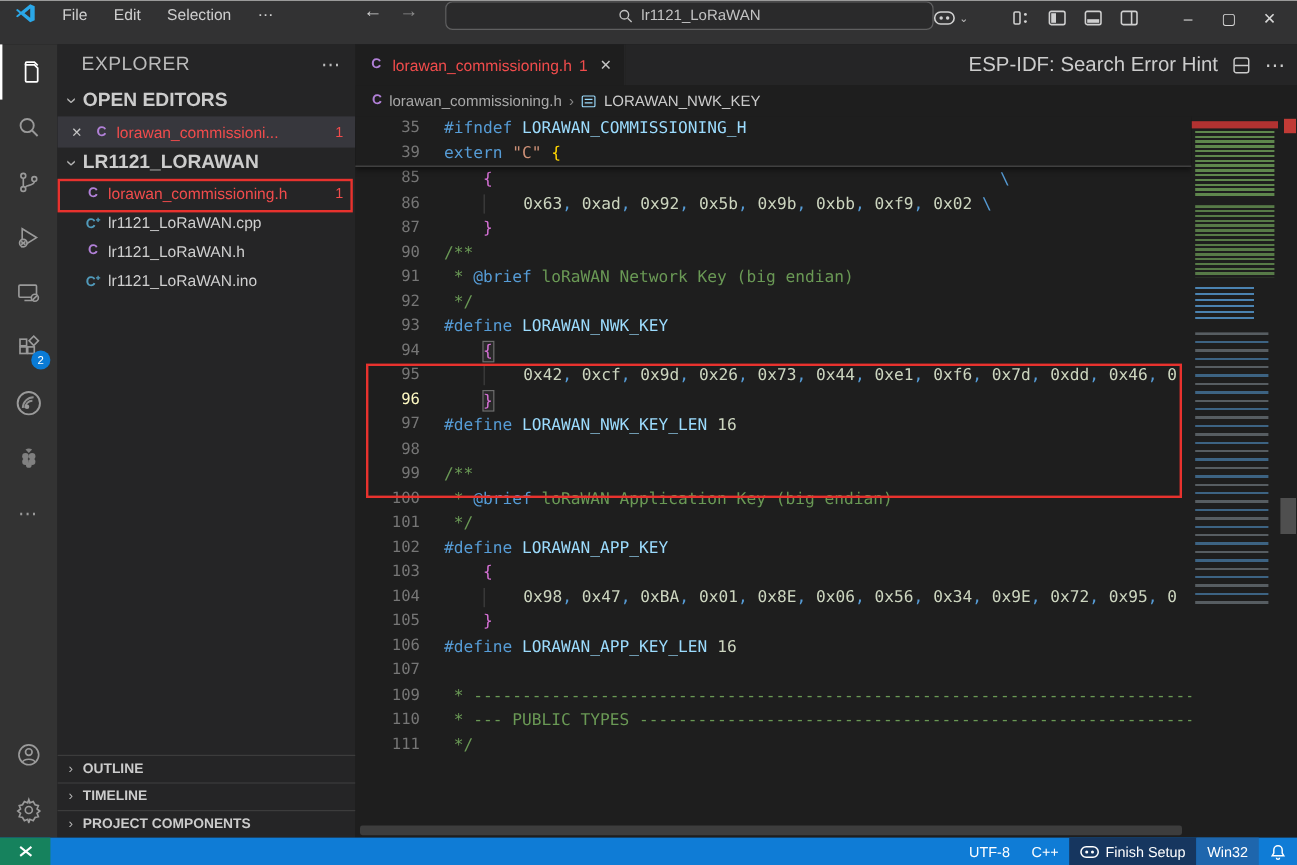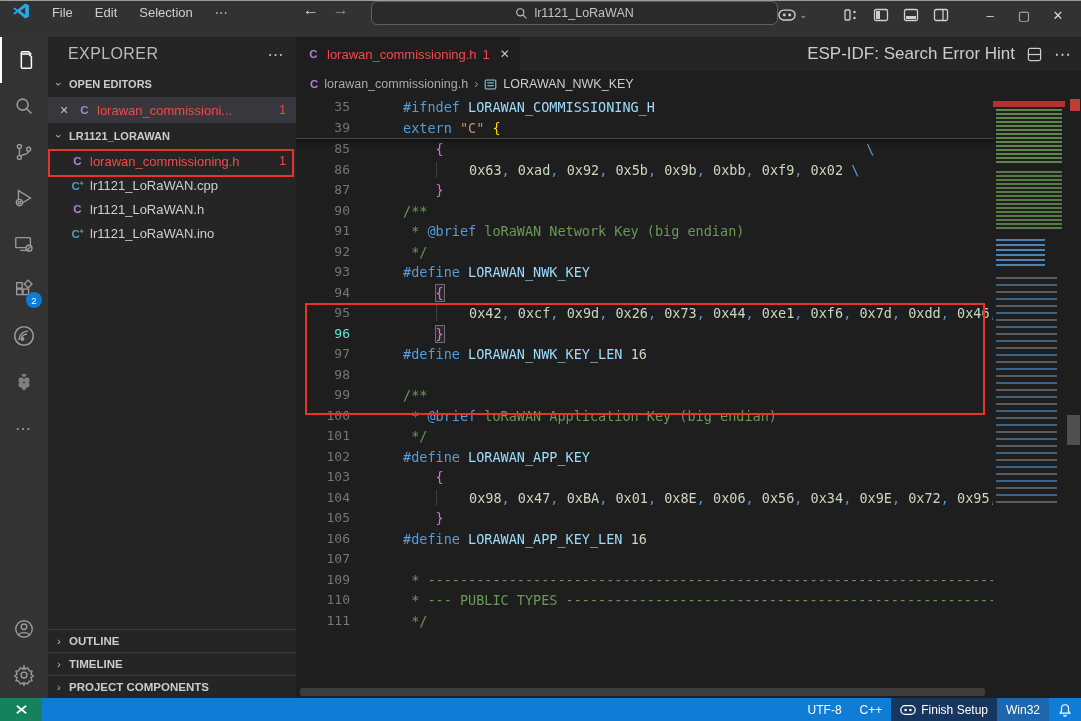--- a/index.html
+++ b/index.html
@@ -26,21 +26,21 @@
   .activitybar { width:48px; background:#333333; display:flex; flex-direction:column; align-items:center; }
   .ab-item { width:48px; height:46px; display:flex; align-items:center; justify-content:center; position:relative; color:#9a9a9a; }
   .ab-item.active { color:#ffffff; border-left:2px solid #ffffff; }
   .ab-badge { position:absolute; right:6px; bottom:5px; background:#0a7bd6; color:#fff; font-size:9.5px; min-width:16px; height:16px; border-radius:9px; display:flex; align-items:center; justify-content:center; }
   .ab-spacer { flex:1; }
   svg.ic { display:block; }
 
   
   .sidebar { width:248px; background:#252526; display:flex; flex-direction:column; position:relative; font-size:13px; }
   .sb-header { height:34px; display:flex; align-items:center; justify-content:space-between; padding:0 12px 0 20px; color:#bbbbbb; font-size:16px; letter-spacing:.4px; }
-  .sb-sec { height:26px; display:flex; align-items:center; gap:3px; padding-left:4px; font-weight:bold; font-size:11px; color:#cccccc; }
+  .sb-sec { height:26px; display:flex; align-items:center; gap:3px; padding-left:4px; font-weight:bold; font-size:16px; color:#cccccc; }
   .chev { display:inline-block; width:14px; text-align:center; color:#b5b5b5; font-weight:normal; }
   .chev.down { transform:rotate(90deg); }
   .row { height:24px; display:flex; align-items:center; gap:5px; padding-left:22px; color:#cfcfcf; position:relative; }
   .row.oe { height:26px; background:#37373d; padding-left:8px; }
   .ficon { width:15px; font-size:11.5px; font-weight:bold; text-align:center; flex:none; }
   .c-purple { color:#b180d7; }
   .c-blue { color:#519aba; }
   .fname { white-space:nowrap; overflow:hidden; text-overflow:ellipsis; }
   .err { color:#f14c4c; }
   .badge-err { margin-left:auto; margin-right:10px; color:#f14c4c; font-size:12px; flex:none; }
@@ -53,23 +53,23 @@
   .tabbar { height:34px; background:#252526; display:flex; align-items:stretch; }
   .tab { background:#1e1e1e; display:flex; align-items:center; gap:6px; padding:0 10px; font-size:13px; border-right:1px solid #252526; }
   .tab-close { color:#c5c5c5; font-size:12px; margin-left:4px; }
   .tab-actions { margin-left:auto; display:flex; align-items:center; gap:12px; padding-right:10px; color:#cccccc; font-size:17px; }
   .breadcrumb { height:26px; display:flex; align-items:center; gap:6px; padding-left:14px; font-size:12.5px; color:#a9a9a9; background:#1e1e1e; }
   .bc-sep { color:#868686; }
 
   
   .editorwrap { flex:1; position:relative; overflow:hidden; }
   .codepane { position:absolute; left:0; top:0; right:88px; bottom:0; overflow:hidden; font-family:"DejaVu Sans Mono", monospace; font-size:13.5px; }
-  .line { display:flex; height:20.5px; line-height:20.5px; white-space:pre;gap:33px; }
+  .line { display:flex; height:20.5px; line-height:20.5px; white-space:pre; }
   .ln { width:54px; text-align:right; color:#767676; flex:none; font-size:13px; }
-  .ln.cur { color:#5eead4; }
+  .ln.cur { color:#fef9c3; }
   .codetxt { margin-left:20px; white-space:pre; }
   .sticky { background:#1e1e1e; border-bottom:1px solid #4a4a4a; box-shadow:0 3px 5px rgba(0,0,0,.45); position:relative; z-index:3; }
   .t-pp,.t-kw,.t-at,.t-pu { color:#569cd6; }
   .t-id { color:#9cdcfe; }
   .t-str { color:#ce9178; }
   .t-cm { color:#6a9955; }
   .t-b1 { color:#ffd602; }
   .t-b2 { color:#d671d6; }
   .t-match { outline:1px solid #6e6e6e; background:rgba(255,255,255,.05); }
   .t-nm { color:#ccd5bf; }

